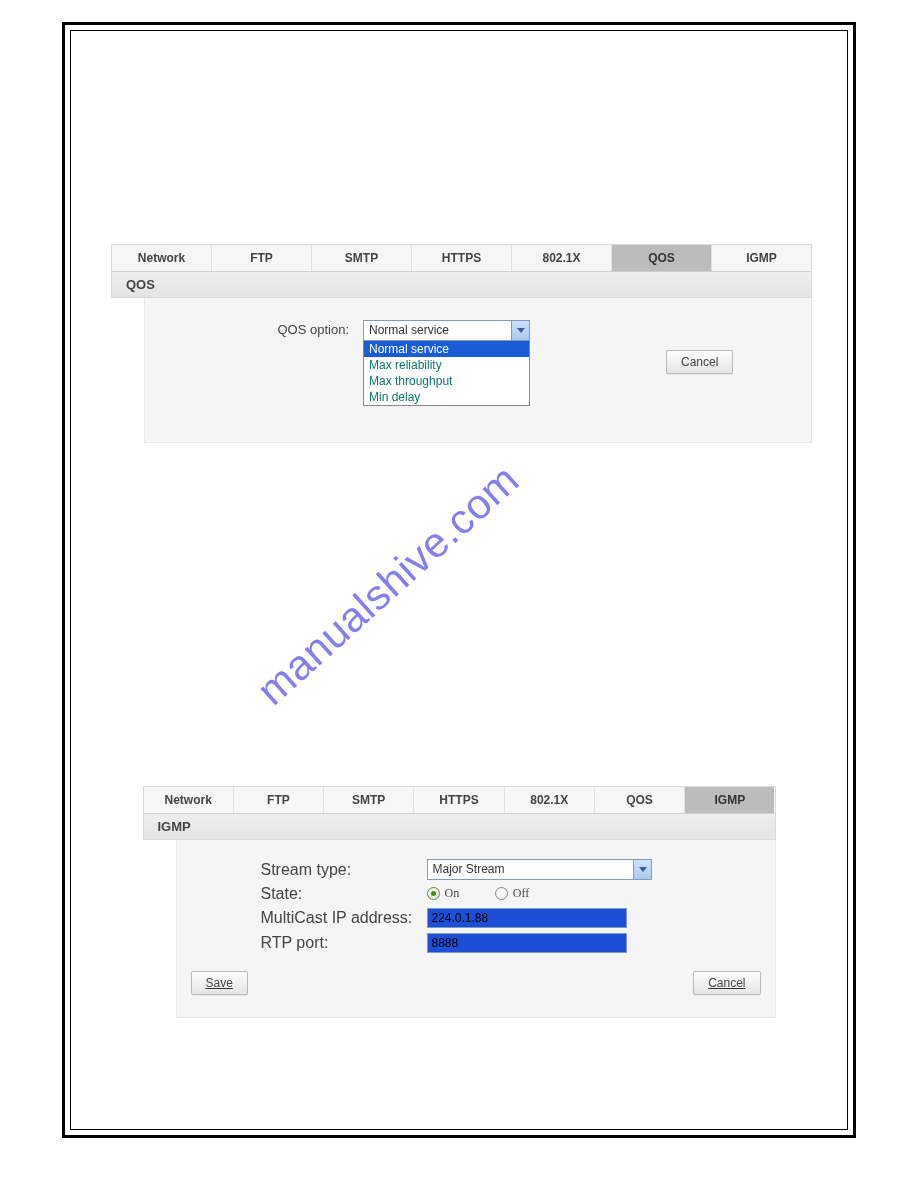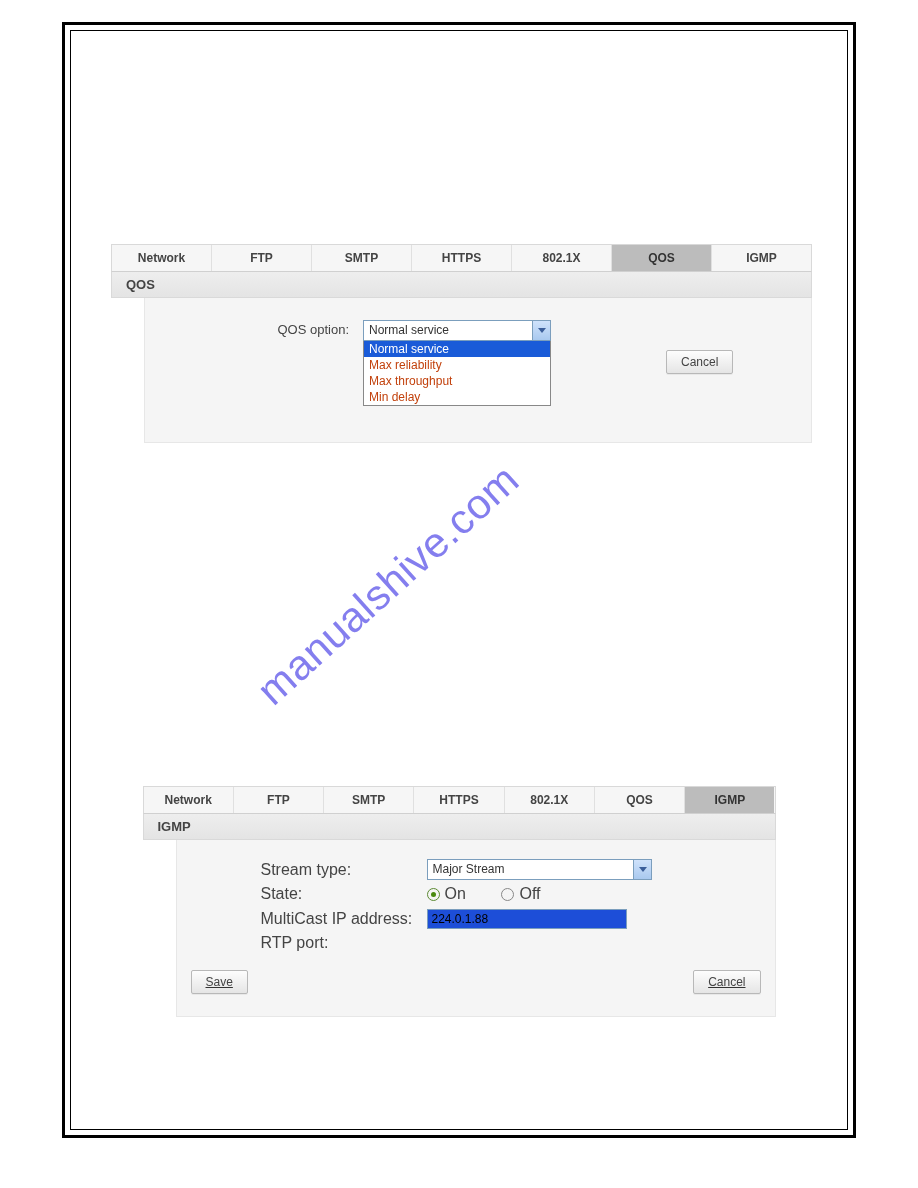--- a/index.html
+++ b/index.html
@@ -88,21 +88,21 @@
     align-items: flex-start;
   }
   .qos-label {
     width: 190px;
     text-align: right;
     padding-right: 14px;
     padding-top: 2px;
     color: #444;
   }
   .selectbox {
-    width: 188px;
+    width: 167px;
     position: relative;
   }
   .sel-display {
     border: 1px solid #7b9ebd;
     background: #fff;
     height: 19px;
     line-height: 19px;
     padding: 0 20px 0 5px;
     font-size: 12px;
     position: relative;
@@ -124,21 +124,21 @@
     border-top: 5px solid #3b5e9a;
   }
   .dropdown {
     border: 1px solid #888;
     border-top: none;
     background: #fff;
     font-size: 12px;
   }
   .dd-item {
     padding: 1px 5px;
-    color: #c2410c;
+    color: #0f766e;
   }
   .dd-item.selected {
     background: #1a5bd8;
     color: #fff;
   }
   .btn {
     display: inline-block;
     background: linear-gradient(#fdfdfd,#e5e5e5);
     border: 1px solid #b8b8b8;
     padding: 4px 14px;
@@ -179,22 +179,23 @@
     padding: 0 4px;
     font-size: 12px;
     width: 190px;
     background: #1d4ed8;
   }
   .sel150 { width: 198px; }
   .radio-wrap {
     display: inline-flex;
     align-items: center;
     margin-right: 32px;
-    font-size: 16px;
-    color: #444;
+    font-size: 12px;
+    color: #444;
+    font-family: Liberation Serif, serif;
   }
   .radio {
     width: 13px; height: 13px;
     border-radius: 50%;
     border: 1px solid #5c8a33;
     margin-right: 5px;
     position: relative;
     box-sizing: border-box;
   }
   .radio.off { border-color: #888; }
@@ -304,20 +305,23 @@
 
           <div class="form-row">
             <div class="form-label">MultiCast IP address:</div>
             <div class="form-ctrl">
               <input class="txt-input" value="224.0.1.88" style="">
             </div>
           </div>
 
           <div class="form-row">
             <div class="form-label">RTP port:</div>
+            <div class="form-ctrl">
+              <input class="txt-input" value="8888" style="">
+            </div>
           </div>
 
           <div class="button-row">
             <div class="btn">Save</div>
             <div class="btn">Cancel</div>
           </div>
 
         </div>
       </div>
 

